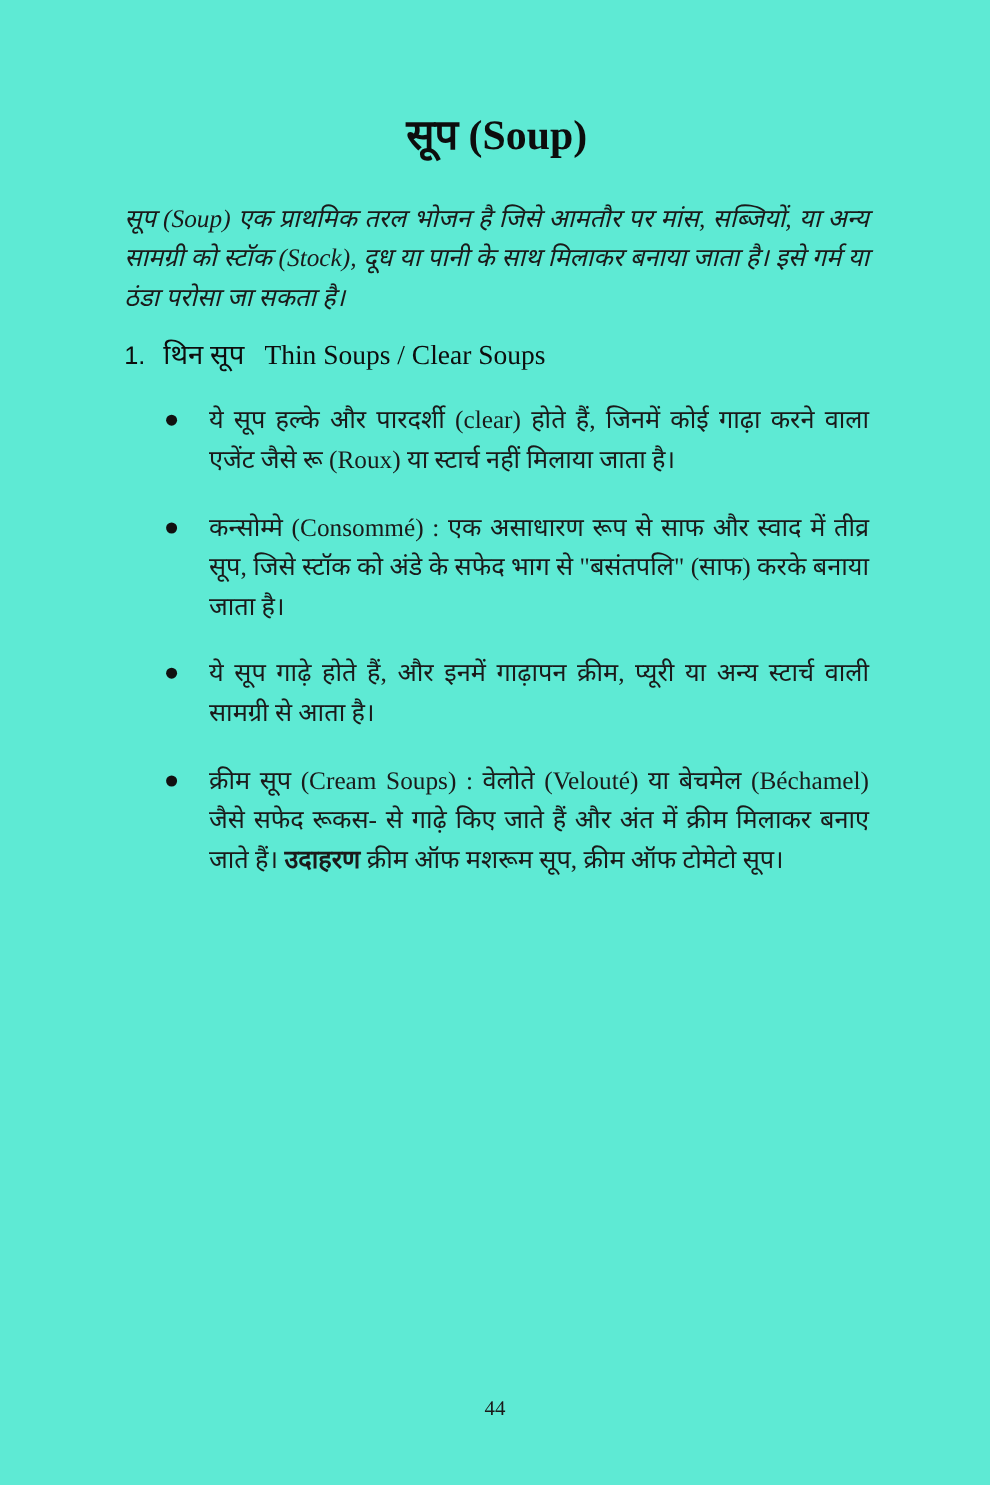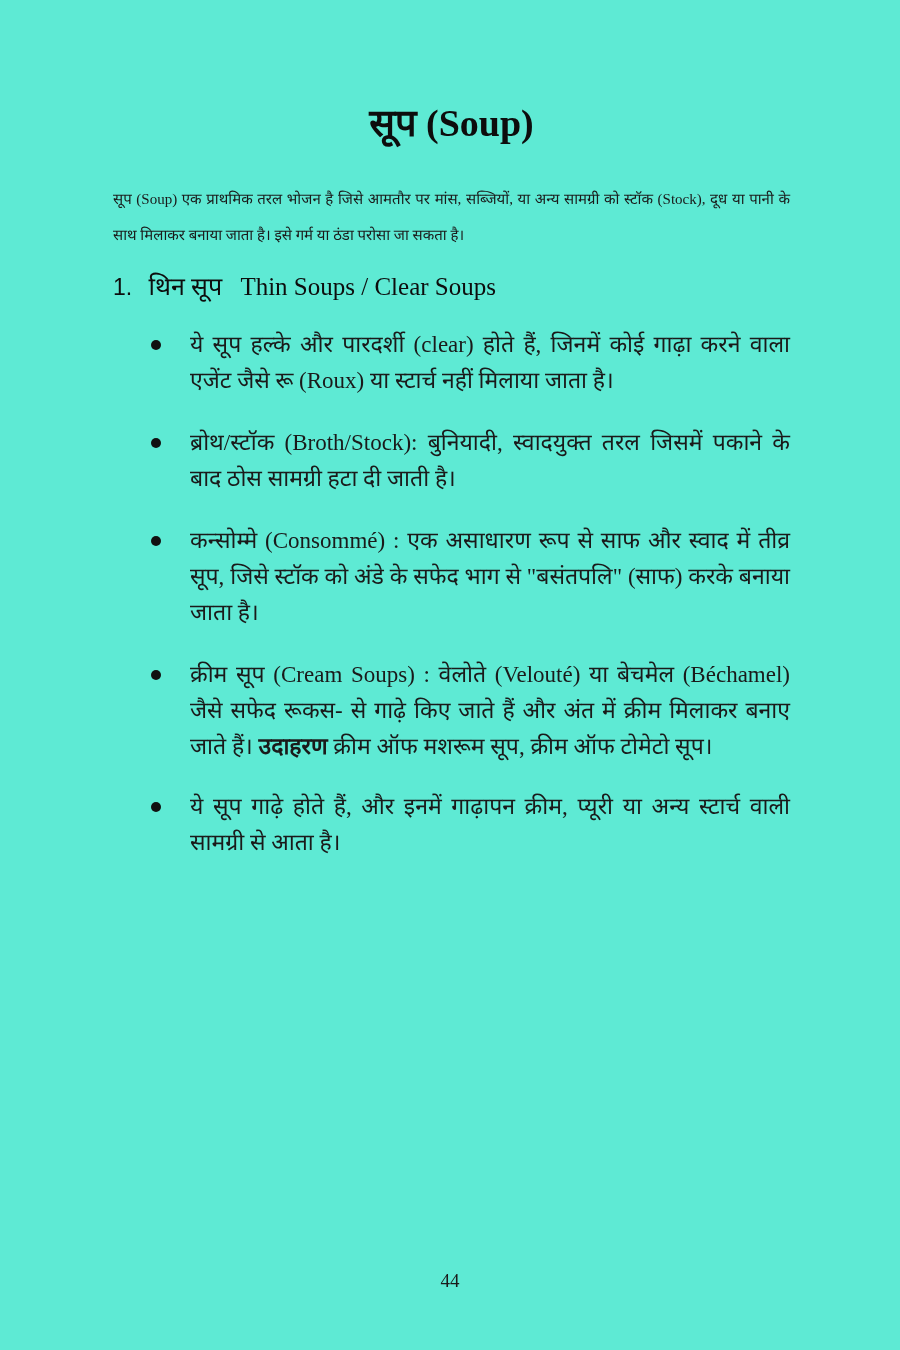--- a/index.html
+++ b/index.html
@@ -21,24 +21,25 @@
   .doc-title {
     margin: 100px 0 0 0;
     text-align: center;
     font-size: 38px;
     font-weight: bold;
     line-height: 1.25;
     color: #0d0d0d;
   }
   .para {
     margin: 33px 0 0 0;
-    font-size: 15px;
+    font-size: 23px;
     line-height: 36px;
     text-align: justify;
     color: #1a1a1a;
+    font-style: italic;
   }
   .section-heading {
     margin: 22px 0 0 0;
     font-size: 25px;
     font-weight: bold;
     line-height: 34px;
     color: #0d0d0d;
   }
   .classification-intro {
     margin: 20px 0 0 0;
@@ -116,35 +117,31 @@
     <span class="en">Thin Soups / Clear Soups</span>
   </h3>
 
   <ul class="bullet-list">
     <li class="bullet-item mt-b1">
       <span class="dot"></span>
       <div class="bullet-text">ये सूप हल्के और पारदर्शी (clear) होते हैं, जिनमें कोई गाढ़ा करने वाला एजेंट जैसे रू (Roux) या स्टार्च नहीं मिलाया जाता है।</div>
     </li>
     <li class="bullet-item mt-b">
       <span class="dot"></span>
-      <div class="bullet-text">ब्रोथ/स्टॉक (Broth/Stock): बुनियादी, स्वादयुक्त तरल जिसमें पकाने के बाद ठोस सामग्री हटा दी जाती है।</div>
-    </li>
-    <li class="bullet-item mt-b">
-      <span class="dot"></span>
       <div class="bullet-text">कन्सोम्मे (Consommé) : एक असाधारण रूप से साफ और स्वाद में तीव्र सूप, जिसे स्टॉक को अंडे के सफेद भाग से "बसंतपलि" (साफ) करके बनाया जाता है।</div>
     </li>
   </ul>
 
 
   <ul class="bullet-list">
+    <li class="bullet-item mt-b1">
+      <span class="dot"></span>
+      <div class="bullet-text">ये सूप गाढ़े होते हैं, और इनमें गाढ़ापन क्रीम, प्यूरी या अन्य स्टार्च वाली सामग्री से आता है।</div>
+    </li>
     <li class="bullet-item mt-b">
       <span class="dot"></span>
       <div class="bullet-text"><span>क्रीम सूप (Cream Soups) : वेलोते (Velouté) या बेचमेल (Béchamel) जैसे सफेद रूकस- से गाढ़े किए जाते हैं और अंत में क्रीम मिलाकर बनाए जाते हैं। </span><span class="bold">उदाहरण</span><span> क्रीम ऑफ मशरूम सूप, क्रीम ऑफ टोमेटो सूप।</span></div>
-    </li>
-    <li class="bullet-item mt-b1">
-      <span class="dot"></span>
-      <div class="bullet-text">ये सूप गाढ़े होते हैं, और इनमें गाढ़ापन क्रीम, प्यूरी या अन्य स्टार्च वाली सामग्री से आता है।</div>
     </li>
   </ul>
 
   <div class="page-number">44</div>
 
 </div>
 
 </body></html>

